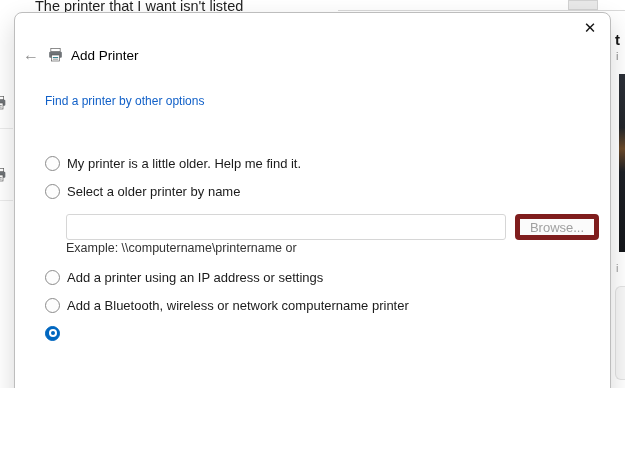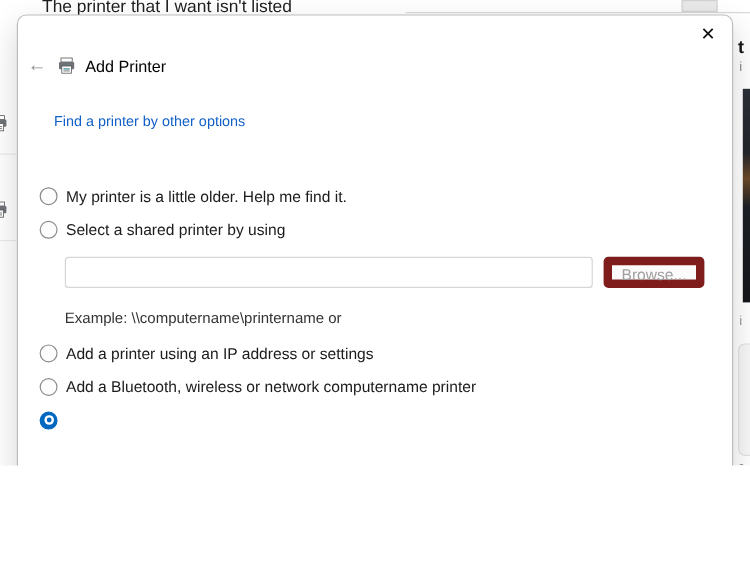--- a/index.html
+++ b/index.html
@@ -34,38 +34,38 @@
   .close-btn { position:absolute; top:4px; right:9px; width:22px; height:22px; display:flex;
     align-items:center; justify-content:center; font-size:15px; color:#111; cursor:pointer; }
 
   .header { position:absolute; left:8px; top:33px; display:flex; align-items:center; }
   .back-icon { width:22px; text-align:left; font-size:16px; color:#8f8f8f; cursor:pointer; }
   .printer-icon { margin-left:2px; margin-right:7px; display:flex; align-items:center; }
   .header-title { font-size:13.5px; color:#000; }
 
   .heading { position:absolute; left:30px; top:81px; font-size:12px; color:var(--heading-text,#1160c8); }
 
-  .options { position:absolute; left:18px; top:140px; width:555px; }
+  .options { position:absolute; left:30px; top:140px; width:555px; }
   .opt-row { display:flex; align-items:center; height:20px; cursor:pointer; }
   .opt-row + .opt-row { margin-top:8px; }
   .radio { flex:0 0 15px; width:15px; height:15px; border-radius:50%; border:1px solid #8b8b8b;
     background:#fdfdfd; margin-right:7px; display:flex; align-items:center; justify-content:center; }
   .radio.checked { border-color:var(--accent,#0067c0); background:var(--accent,#0067c0); }
   .radio-inner { display:none; }
   .radio.checked .radio-inner { display:block; width:8px; height:8px; border-radius:50%; background:#fff; position:relative; }
   .radio.checked .radio-inner::after { content:""; position:absolute; inset:2px; border-radius:50%; background:var(--accent,#0067c0); }
   .opt-label { font-size:13px; color:#1b1b1b; }
 
   .shared-block { margin:13px 0 0 21px; }
   .shared-row { display:flex; align-items:center; }
   .name-input { width:440px; height:26px; border:1px solid #d6d6d6; border-radius:3px; padding:0 8px;
     font-size:13px; font-family:"Liberation Sans", sans-serif; color:#1b1b1b; outline:none; background:#fff; }
-  .browse-btn { margin-left:9px; width:84px; height:26px; background:#fbfbfb; border:7px solid #7f1d1d;
+  .browse-btn { margin-left:9px; width:84px; height:26px; background:#fbfbfb; border:5px solid #7f1d1d;
     border-radius:4px; font-size:13px; color:var(--disabled-text,#a0a0a0); font-family:"Liberation Sans", sans-serif; }
-  .example { margin-top:17px; font-size:12.5px; color:#333; line-height:16px; }
+  .example { margin-top:0; font-size:12.5px; color:#333; line-height:16px; }
   .gap-after-example { margin-bottom:11px; }
 
   .footer { position:absolute; left:0; bottom:0; width:100%; height:44px; background:var(--footer-bg,#f0f0f0);
     border-top:1px solid #e2e2e2; border-radius:0 0 7px 7px; display:flex; align-items:center;
     justify-content:flex-end; padding-right:10px; gap:9px; }
   .btn { width:70px; height:24px; border-radius:5px; font-size:13px; color:#000; background:#b91c1c;
     font-family:"Liberation Sans", sans-serif; cursor:pointer; }
   .btn-next { border:1px solid var(--accent,#0067c0); }
   .btn-cancel { border:1px solid #d2d2d2; }
 </style>
@@ -131,21 +131,21 @@
 
     <div class="options">
 
       <div class="opt-row">
         <span class="radio"></span>
         <span class="opt-label">My printer is a little older. Help me find it.</span>
       </div>
 
       <div class="opt-row">
         <span class="radio"></span>
-        <span class="opt-label">Select a shared printer by using</span>
+        <span class="opt-label">Select a older printer by name</span>
       </div>
 
       <div class="shared-block">
         <div class="shared-row">
           <input class="name-input" type="text" placeholder="" style="">
           <button class="browse-btn" aria-disabled="true">Browse...</button>
         </div>
         <div class="example gap-after-example">
           <div>Example: \\computername\printername or</div>
         </div>

